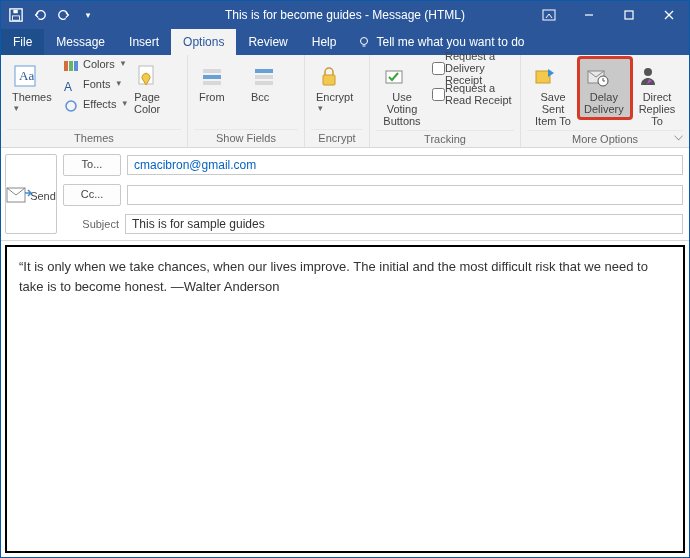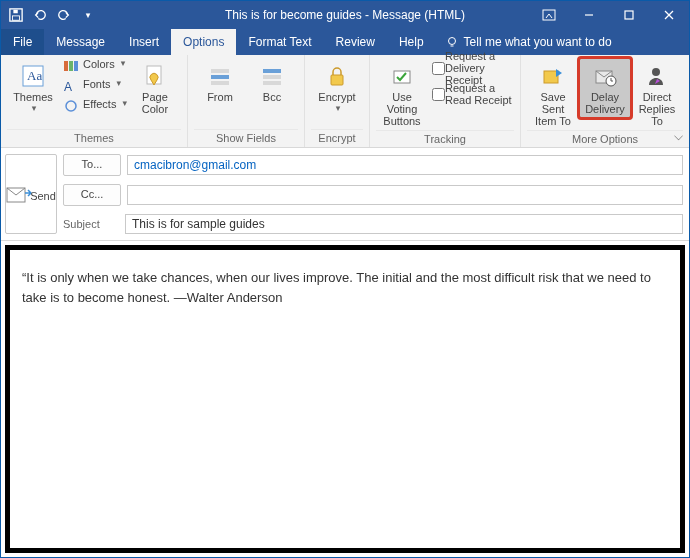--- a/index.html
+++ b/index.html
@@ -12,42 +12,42 @@
 .winbtn{width:40px;height:28px;display:flex;align-items:center;justify-content:center;color:#fff}
 .menubar{height:26px;background:#2b579a;color:#fff;display:flex;align-items:flex-end}
 .menuitem{padding:6px 12px 6px;font-size:12px;cursor:pointer}
 .menuitem.active{background:#f3f3f3;color:#2b579a}
 .tellme{display:flex;align-items:center;gap:6px;padding:6px 10px;color:#fff}
 .tellme .bulb{width:12px;height:12px}
 .ribbon{background:#f3f3f3;border-bottom:1px solid #d8d8d8;display:flex;position:relative;height:92px}
 .group{border-right:1px solid #e1e1e1;padding:3px 6px 0;display:flex;flex-direction:column}
 .group-body{flex:1;display:flex;align-items:flex-start}
 .group-label{text-align:center;font-size:11px;color:#666;padding:2px 0 3px;border-top:1px solid #e8e8e8;position:relative}
-.big-btn{display:flex;flex-direction:column;align-items:center;justify-content:flex-start;padding:2px 4px;min-width:42px;cursor:pointer;border:1px solid transparent;border-radius:2px}
+.big-btn{display:flex;flex-direction:column;align-items:flex-start;justify-content:flex-start;padding:2px 4px;min-width:42px;cursor:pointer;border:1px solid transparent;border-radius:2px}
 .big-btn .ic-lg{width:26px;height:26px;margin:2px 0}
 .big-btn .lbl{font-size:11px;text-align:center;line-height:12px;color:#444}
 .big-btn.selected{background:#c9c9c9;border:1px solid #8a8a8a}
 .big-btn.highlight{outline:3px solid #d63b2a;outline-offset:-1px}
 .small-row{display:flex;align-items:flex-start;gap:4px;height:20px;font-size:11px;color:#444;cursor:pointer;padding:0 2px}
 .small-row .ic-sm{width:16px;height:16px}
 .chev{font-size:9px;color:#666;margin-left:2px}
 .checkbox-row{display:flex;align-items:center;gap:0;font-size:11px;color:#444;height:20px}
 .checkbox-row input{margin:0}
 .collapse-chev{position:absolute;right:6px;bottom:4px;color:#666;font-size:12px;cursor:pointer}
 .compose{display:flex;border-bottom:1px solid #d8d8d8;padding:6px 6px 6px 4px;gap:6px}
 .send-col{width:46px;display:flex;flex-direction:row;align-items:center;justify-content:center;border:1px solid #c9c9c9;border-radius:2px;padding:6px 2px;cursor:pointer}
 .send-col .ic-lg{width:24px;height:18px}
 .send-col .lbl{font-size:11px;color:#444;margin-top:4px}
 .fields{flex:1;display:flex;flex-direction:column;gap:8px}
 .field-row{display:flex;align-items:center;gap:6px}
 .field-btn{width:56px;height:20px;border:1px solid #c9c9c9;background:#fdfdfd;font-size:11px;color:#444;text-align:center;line-height:18px;cursor:pointer;border-radius:2px}
-.field-lbl{width:56px;height:20px;font-size:11px;color:#666;text-align:left;line-height:20px}
+.field-lbl{width:56px;height:20px;font-size:11px;color:#666;text-align:right;line-height:20px}
 .field-input{flex:1;height:20px;border:1px solid #c9c9c9;padding:0 6px;font-size:12px;color:#333;box-sizing:border-box}
 .field-input.link{color:#0563c1;}
-.body-area{flex:1;border:5px solid #000000;margin:4px;padding:18px 12px;font-size:13px;color:#333;line-height:1.5;overflow:auto}
+.body-area{flex:1;border:2px solid #000000;margin:4px;padding:10px 12px;font-size:13px;color:#333;line-height:1.5;overflow:auto}
 svg{display:block}
 </style>
 </head>
 <body>
 
 <div class="window">
 
   <div class="titlebar">
     <div class="qat">
       <span class="ic">
@@ -96,21 +96,20 @@
           </svg>
       </div>
     </div>
   </div>
 
   <div class="menubar">
     <div class="menuitem" style="background:#1e4e8c">File</div>
     <div class="menuitem">Message</div>
     <div class="menuitem">Insert</div>
     <div class="menuitem active">Options</div>
-    <div class="menuitem">Format Text</div>
     <div class="menuitem">Review</div>
     <div class="menuitem">Help</div>
     <div class="tellme">
       <span class="bulb">
         <svg width="12" height="12" viewBox="0 0 12 12">
             <circle cx="6" cy="5" r="3.5" fill="none" stroke="#fff"></circle>
             <line x1="4.5" y1="10" x2="7.5" y2="10" stroke="#fff"></line>
           </svg>
       </span>
       <span>Tell me what you want to do</span>

